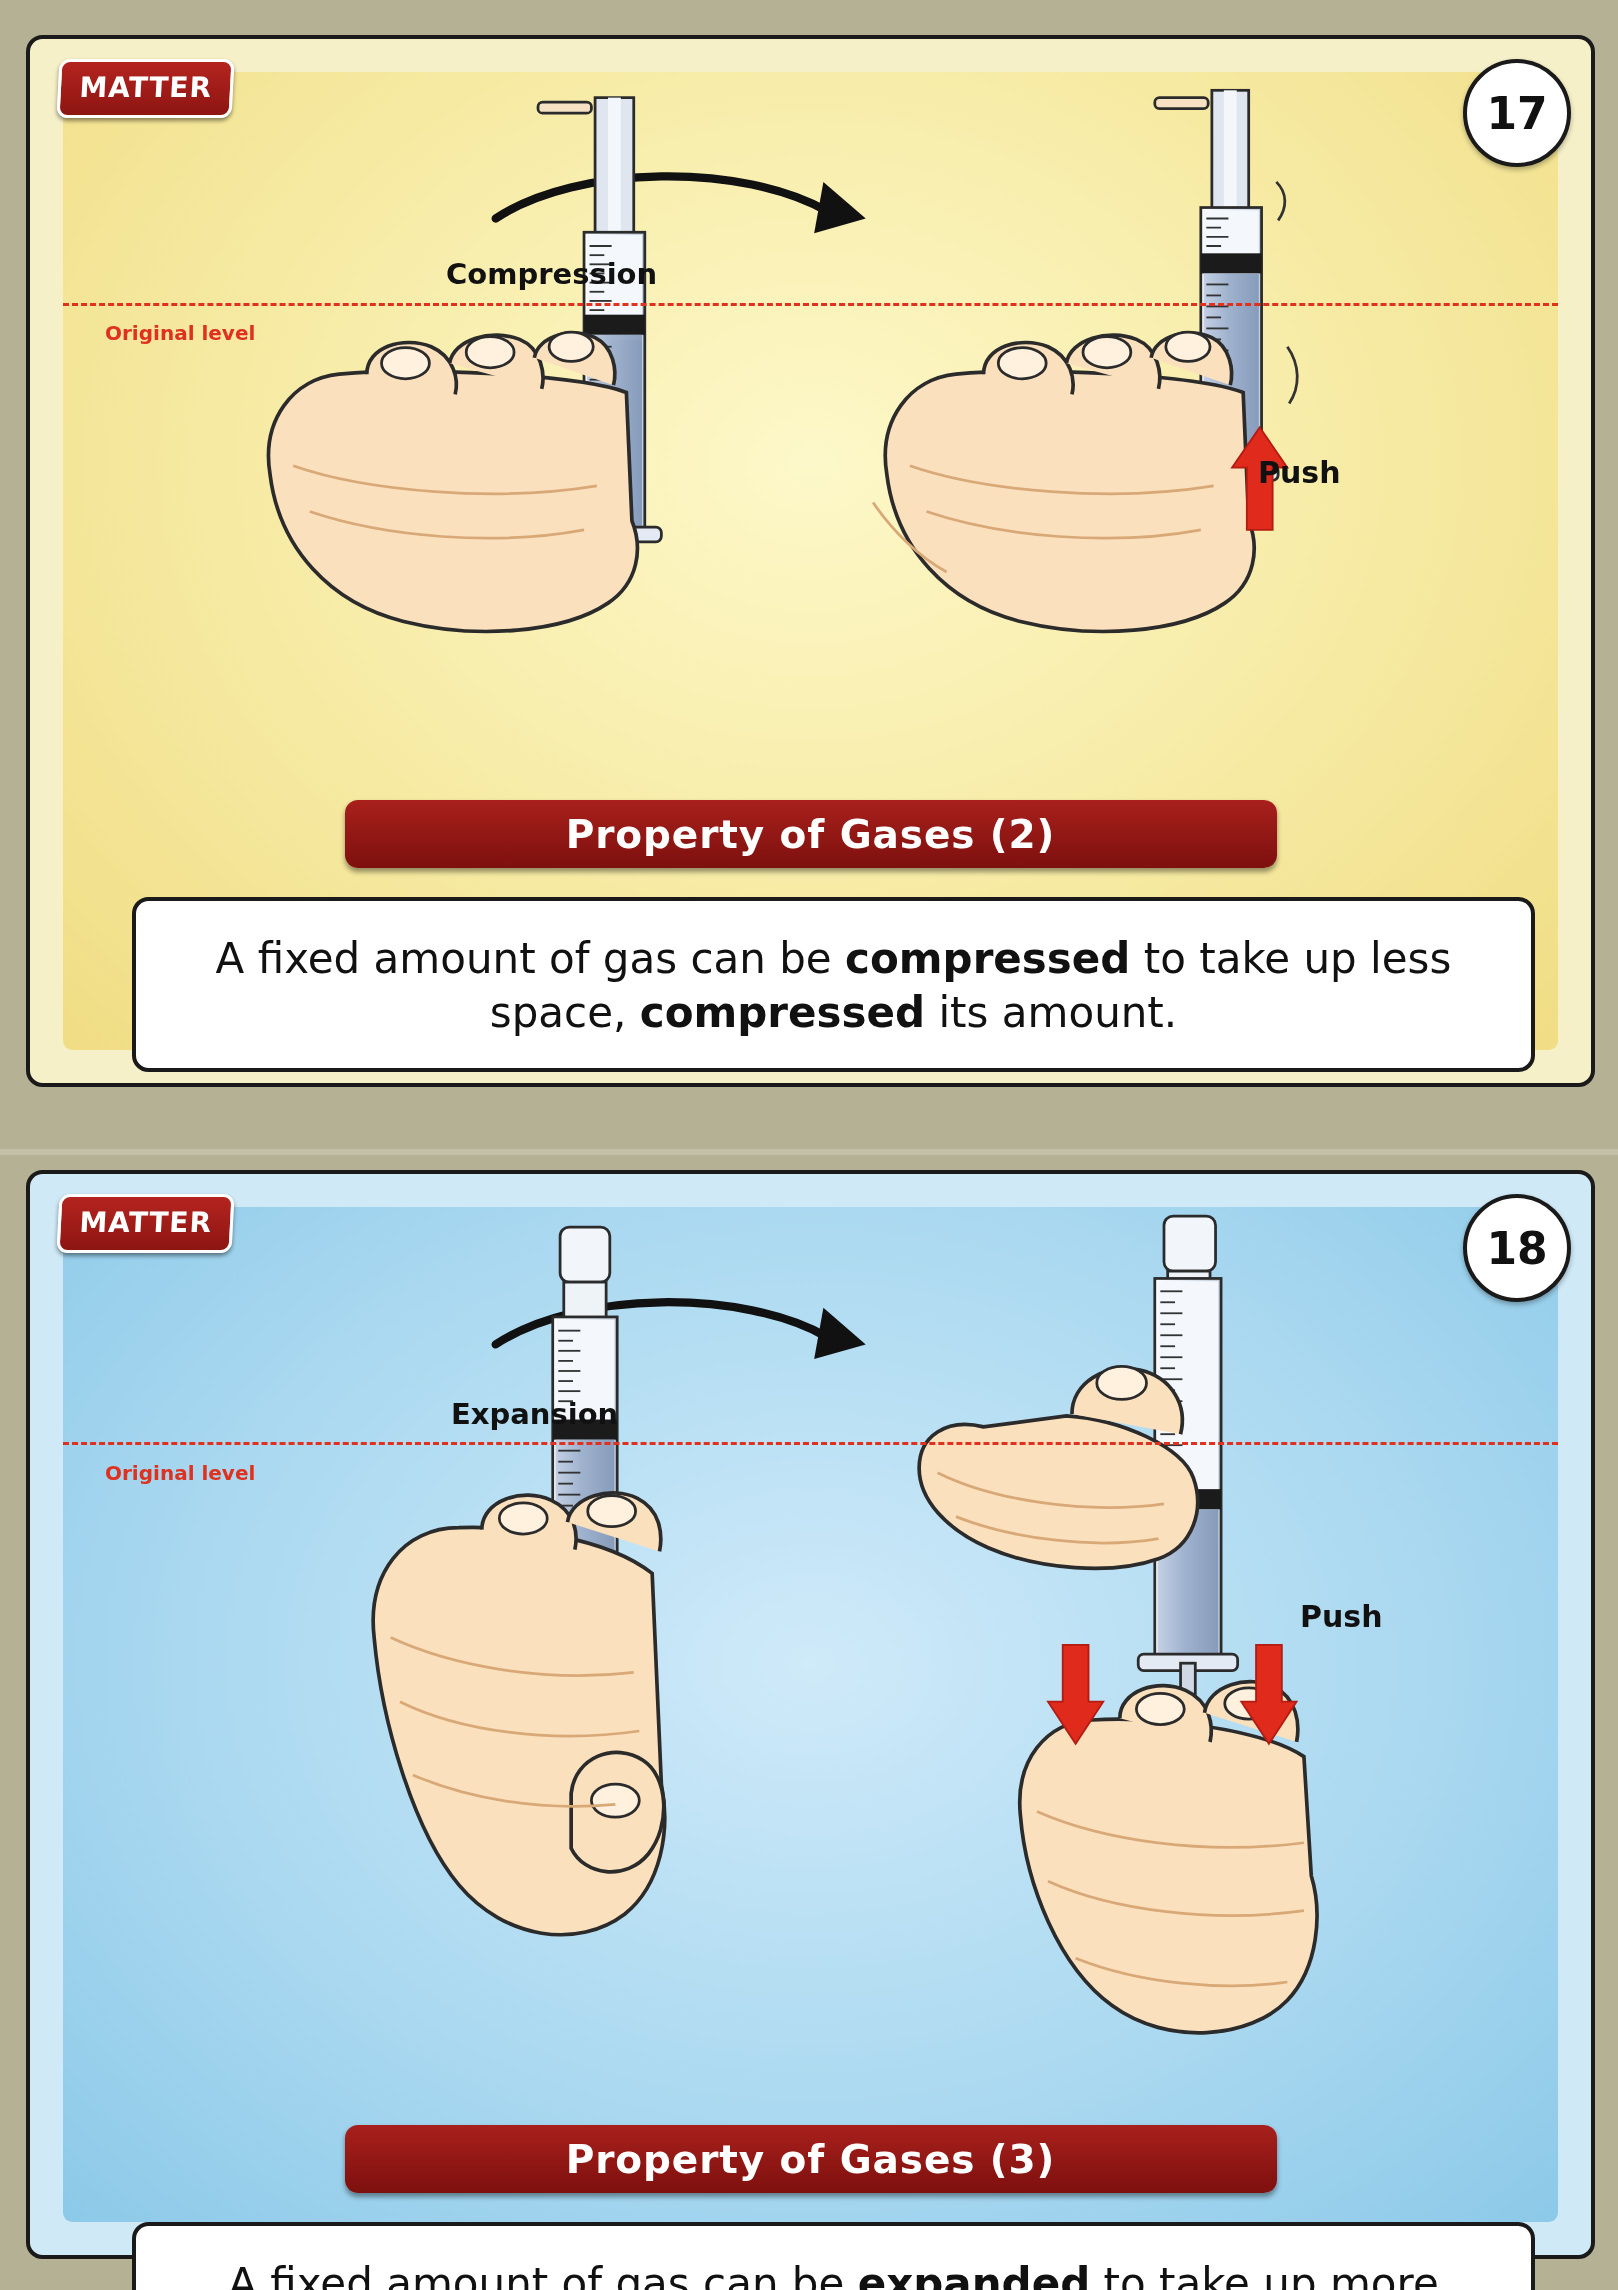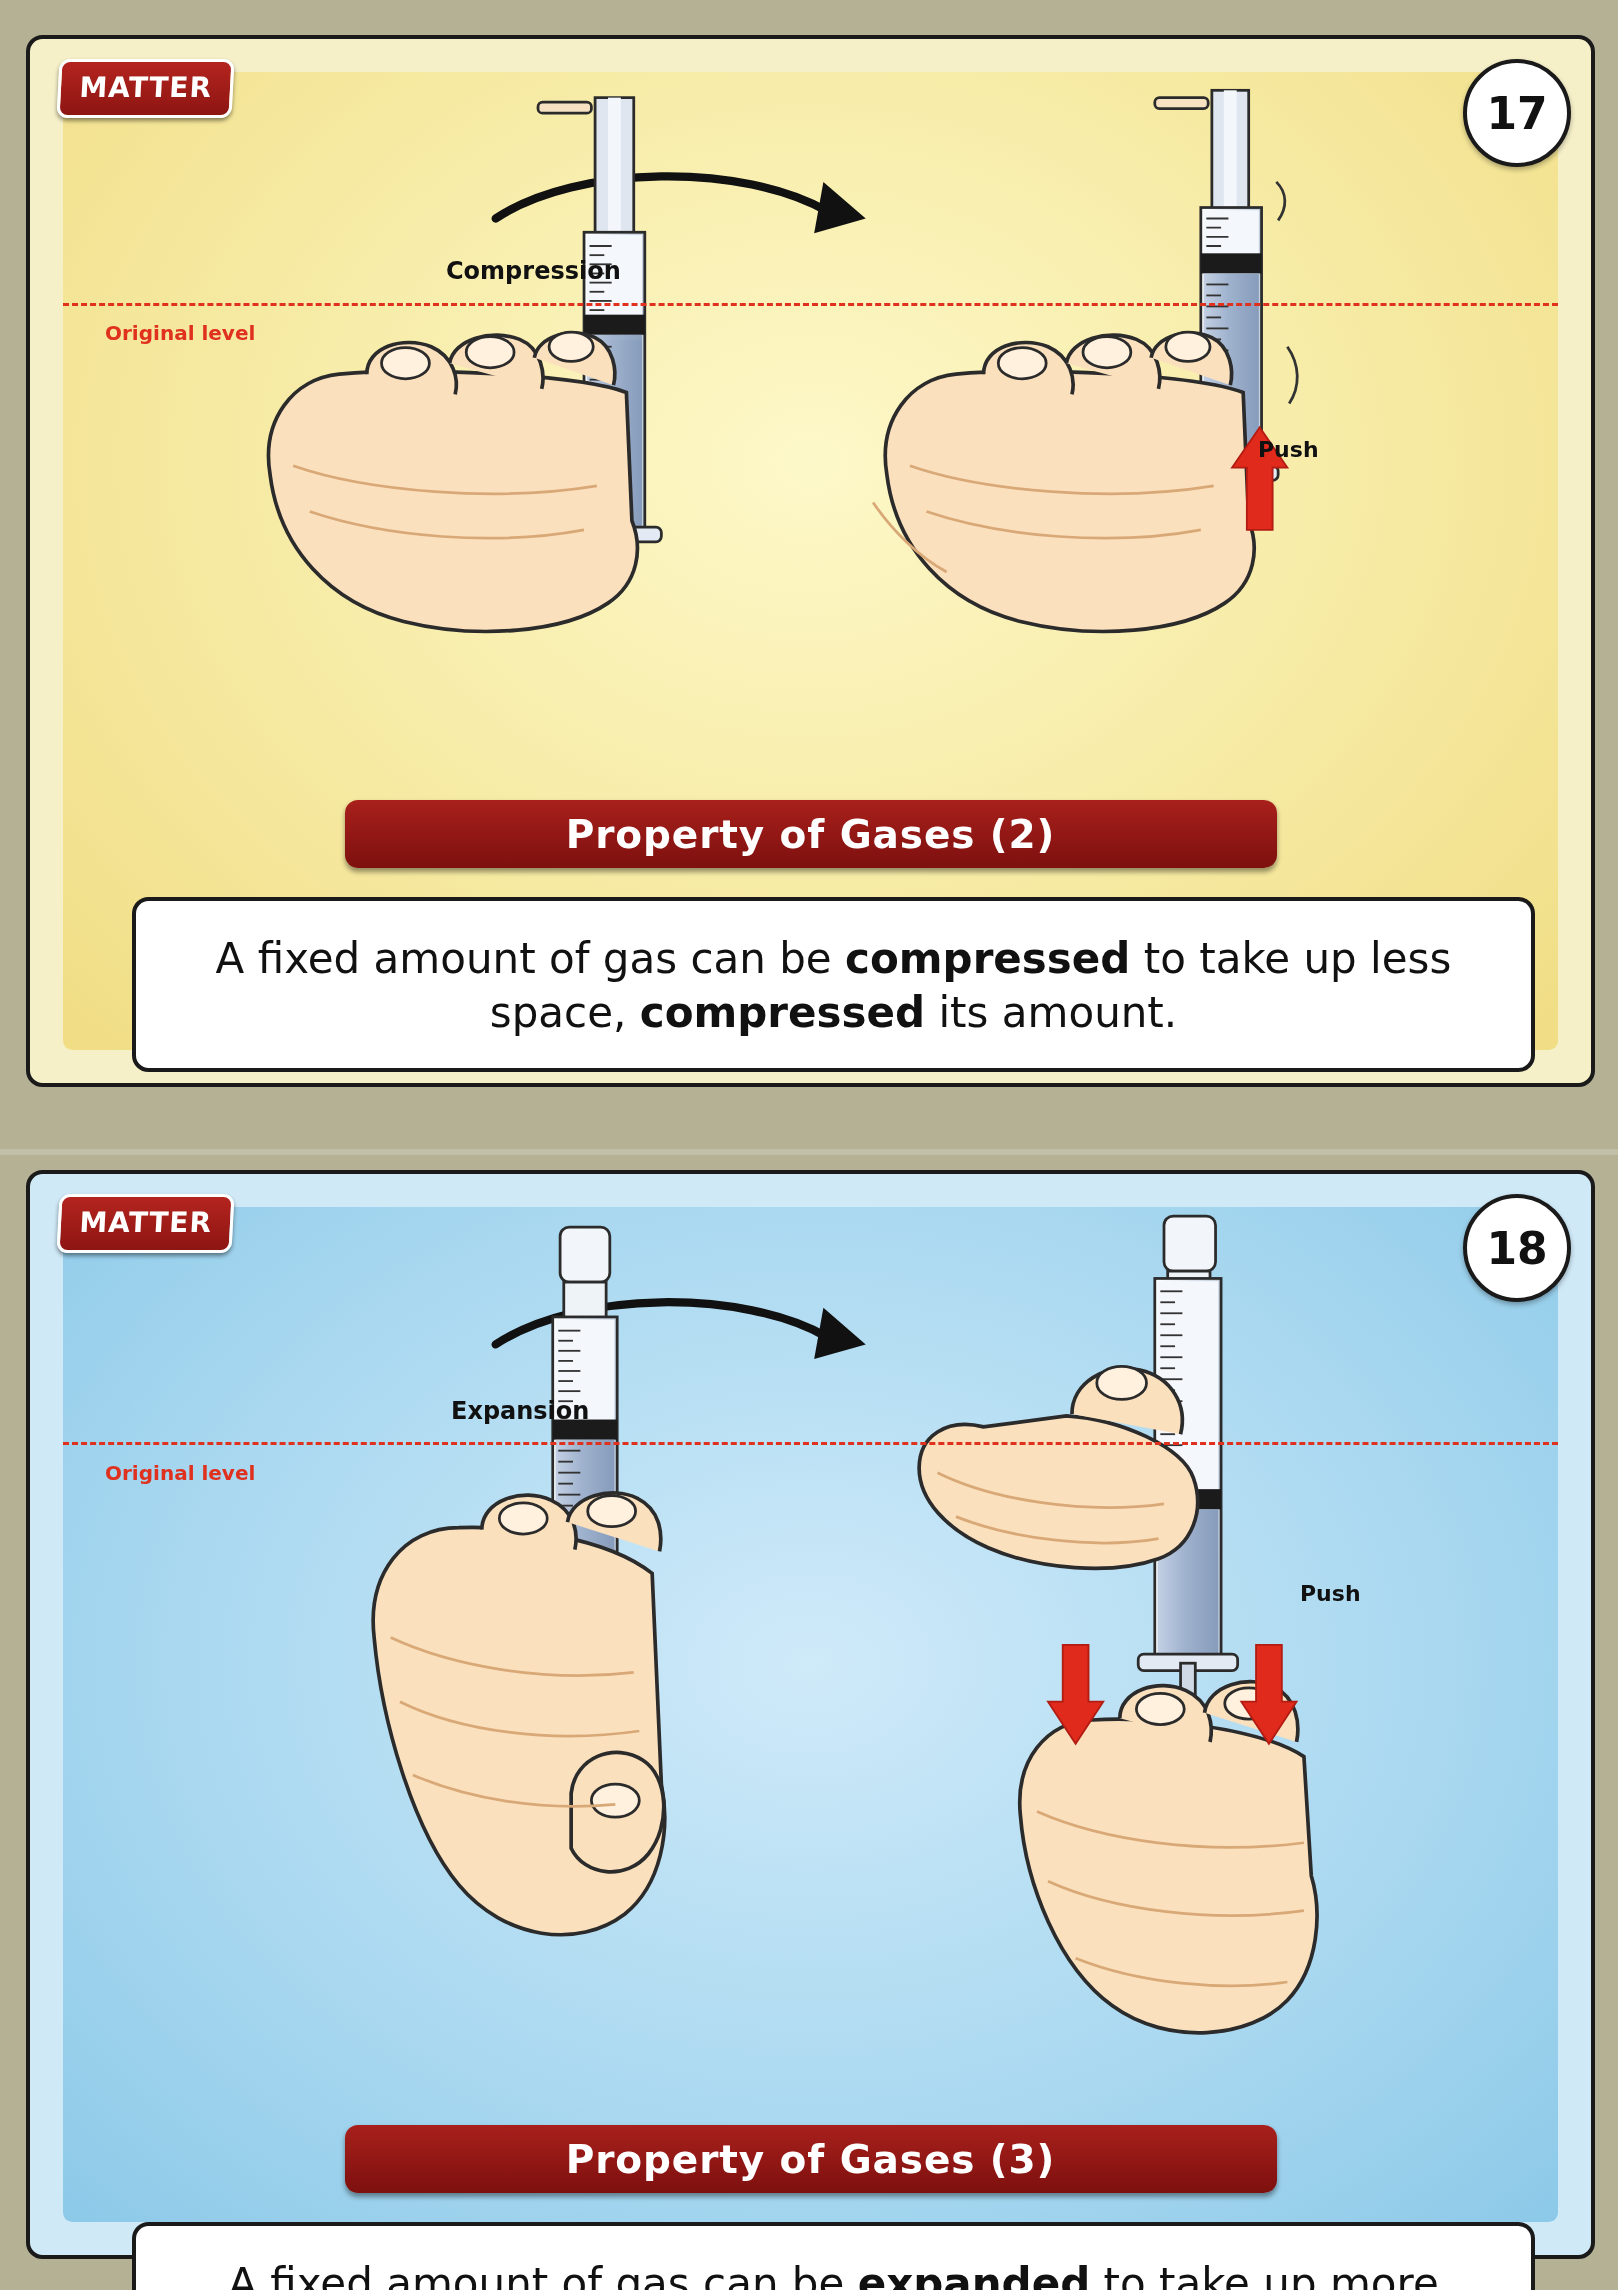--- a/index.html
+++ b/index.html
@@ -149,30 +149,31 @@
     color: #e0301e;
     font-weight: bold;
     font-size: 20px;
     z-index: 5;
   }
 
   
   .proc-label {
     position: absolute;
     font-weight: bold;
-    font-size: 24px;
+    font-size: 29px;
     color: #111;
     z-index: 5;
   }
   .action-label {
     position: absolute;
     font-weight: bold;
-    font-size: 22px;
+    font-size: 30px;
     color: #111;
     z-index: 6;
+    margin-top: 18px;
   }
 
   svg.overlay { position: absolute; inset: 0; width: 100%; height: 100%; z-index: 3; }
 </style>
 </head>
 <body>
 
 <div class="page">
 
   <div class="card top">

